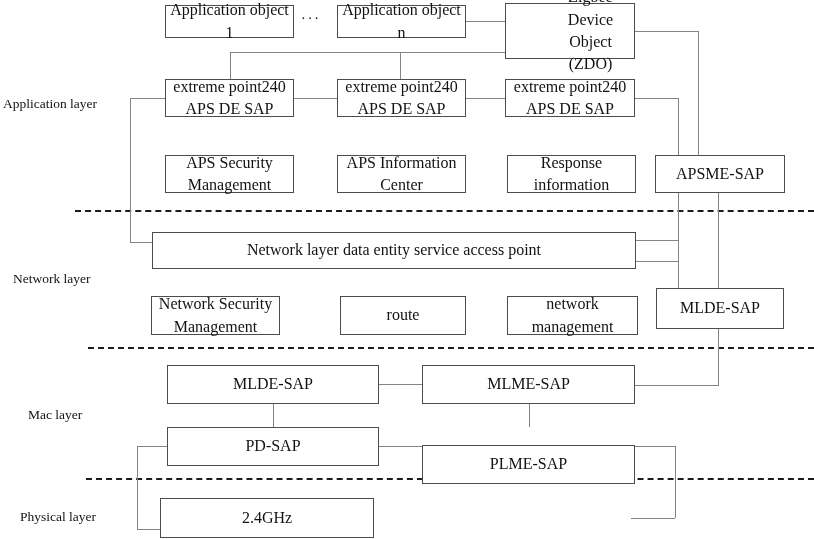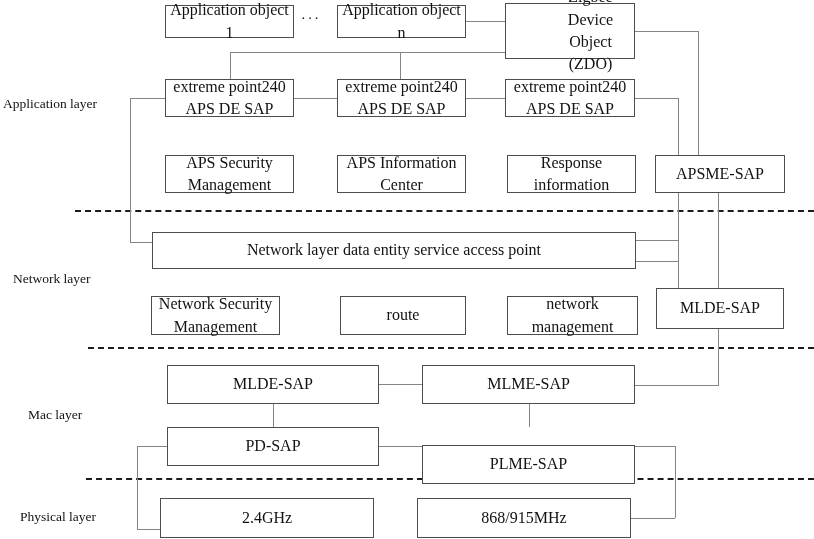--- a/index.html
+++ b/index.html
@@ -55,21 +55,20 @@
   <div class="box" style="left:507px;top:296px;width:131px;height:39px;">network
 management</div>
   <div class="box" style="left:656px;top:288px;width:128px;height:41px;">MLDE-SAP</div>
 
   <div class="box" style="left:167px;top:365px;width:212px;height:39px;">MLDE-SAP</div>
   <div class="box" style="left:422px;top:365px;width:213px;height:39px;">MLME-SAP</div>
   <div class="box" style="left:167px;top:427px;width:212px;height:39px;">PD-SAP</div>
   <div class="box" style="left:422px;top:427px;width:213px;height:39px;margin-top:18px;">PLME-SAP</div>
 
   <div class="box" style="left:160px;top:498px;width:214px;height:40px;">2.4GHz</div>
-  <div class="box" style="left:417px;top:498px;width:214px;height:40px;">868/915MHz</div>
 
   <div class="hline" style="left:466px;top:21px;width:39px;"></div>
   <div class="hline" style="left:230px;top:52px;width:275px;"></div>
   <div class="vline" style="left:230px;top:52px;height:27px;"></div>
   <div class="vline" style="left:400px;top:52px;height:27px;"></div>
   <div class="hline" style="left:294px;top:98px;width:43px;"></div>
   <div class="hline" style="left:466px;top:98px;width:39px;"></div>
   <div class="hline" style="left:635px;top:31px;width:63px;"></div>
   <div class="vline" style="left:698px;top:31px;height:124px;"></div>
   <div class="hline" style="left:635px;top:98px;width:43px;"></div>

